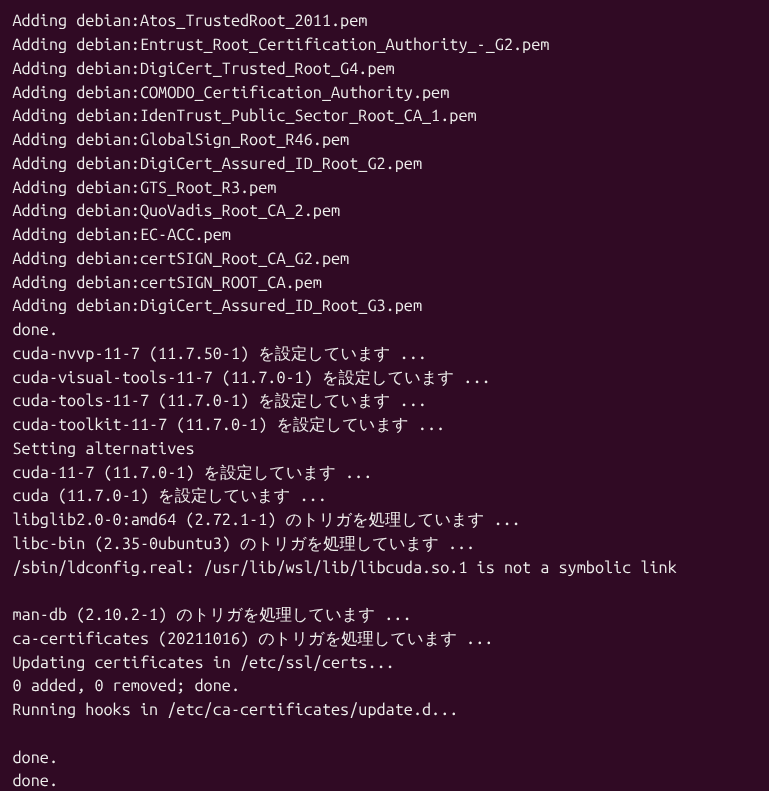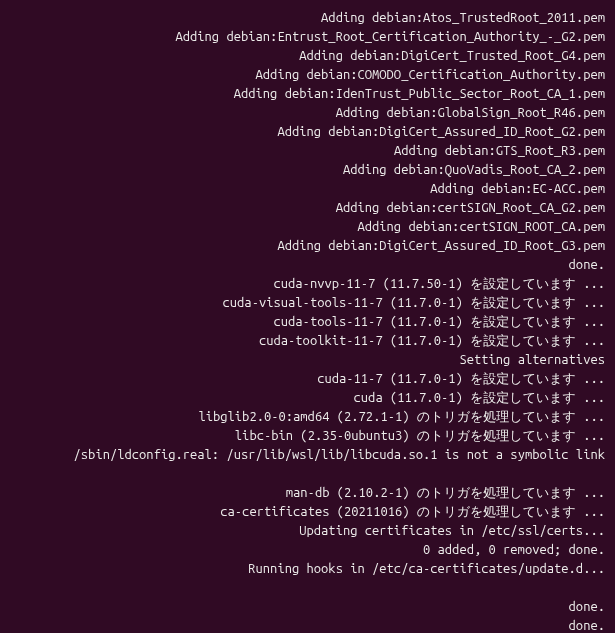--- a/index.html
+++ b/index.html
@@ -13,21 +13,20 @@
   .terminal {
     box-sizing: border-box;
     width: 615px;
     height: 633px;
     padding: 8px 10px;
     font-family: "Ubuntu Mono", "DejaVu Sans Mono", "Consolas", monospace;
     font-size: 13px;
     line-height: 19px;
     color: #eeeeec;
     white-space: pre;
-    text-align: right;
   }
   .line {
     display: block;
   }
 </style>
 </head>
 <body>
 
 <div class="terminal" id="terminal"><span class="line">Adding debian:Atos_TrustedRoot_2011.pem</span><span class="line">Adding debian:Entrust_Root_Certification_Authority_-_G2.pem</span><span class="line">Adding debian:DigiCert_Trusted_Root_G4.pem</span><span class="line">Adding debian:COMODO_Certification_Authority.pem</span><span class="line">Adding debian:IdenTrust_Public_Sector_Root_CA_1.pem</span><span class="line">Adding debian:GlobalSign_Root_R46.pem</span><span class="line">Adding debian:DigiCert_Assured_ID_Root_G2.pem</span><span class="line">Adding debian:GTS_Root_R3.pem</span><span class="line">Adding debian:QuoVadis_Root_CA_2.pem</span><span class="line">Adding debian:EC-ACC.pem</span><span class="line">Adding debian:certSIGN_Root_CA_G2.pem</span><span class="line">Adding debian:certSIGN_ROOT_CA.pem</span><span class="line">Adding debian:DigiCert_Assured_ID_Root_G3.pem</span><span class="line">done.</span><span class="line">cuda-nvvp-11-7 (11.7.50-1) を設定しています ...</span><span class="line">cuda-visual-tools-11-7 (11.7.0-1) を設定しています ...</span><span class="line">cuda-tools-11-7 (11.7.0-1) を設定しています ...</span><span class="line">cuda-toolkit-11-7 (11.7.0-1) を設定しています ...</span><span class="line">Setting alternatives</span><span class="line">cuda-11-7 (11.7.0-1) を設定しています ...</span><span class="line">cuda (11.7.0-1) を設定しています ...</span><span class="line">libglib2.0-0:amd64 (2.72.1-1) のトリガを処理しています ...</span><span class="line">libc-bin (2.35-0ubuntu3) のトリガを処理しています ...</span><span class="line">/sbin/ldconfig.real: /usr/lib/wsl/lib/libcuda.so.1 is not a symbolic link</span><span class="line">&nbsp;</span><span class="line">man-db (2.10.2-1) のトリガを処理しています ...</span><span class="line">ca-certificates (20211016) のトリガを処理しています ...</span><span class="line">Updating certificates in /etc/ssl/certs...</span><span class="line">0 added, 0 removed; done.</span><span class="line">Running hooks in /etc/ca-certificates/update.d...</span><span class="line">&nbsp;</span><span class="line">done.</span><span class="line">done.</span></div>
 

